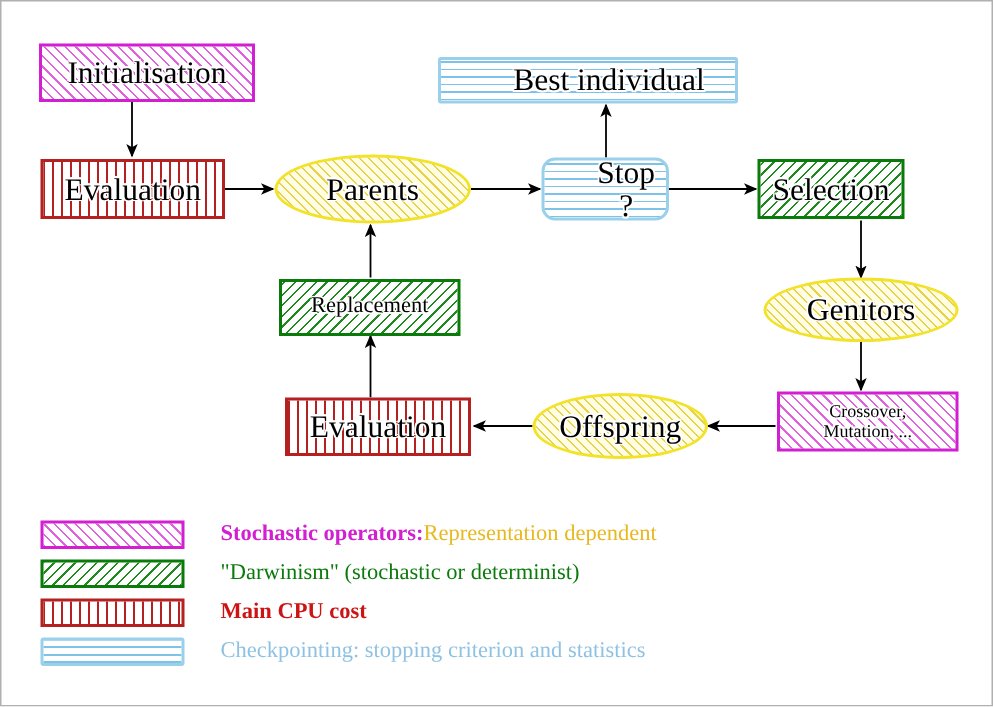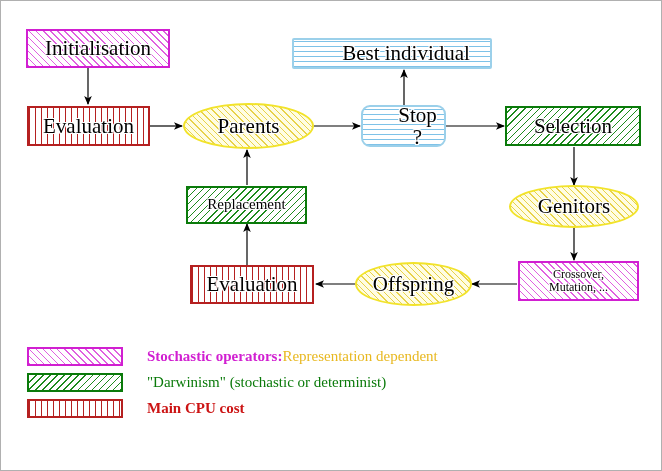--- a/index.html
+++ b/index.html
@@ -185,21 +185,21 @@
   </div>
 
   <div class="node rect-blue hatch-blue-horz" style="left:291px; top:37px; width:200px; height:31px; font-size:21px; border-radius:2px;">
     <span class="lbl">Best individual</span>
   </div>
 
   <div class="node rect-blue hatch-blue-horz" style="left:360px; top:104px; width:85px; height:42px; font-size:21px;">
     <span class="lbl">Stop ?</span>
   </div>
 
-  <div class="node rect-green hatch-green" style="left:504px; top:105px; width:136px; height:40px; font-size:21px;">
+  <div class="node rect-green hatch-green" style="left:504px; top:105px; width:98px; height:40px; font-size:21px;">
     <span class="lbl">Selection</span>
   </div>
 
   <div class="node ellipse-yellow hatch-yellow" style="left:508px; top:184px; width:130px; height:43px; font-size:21px;">
     <span class="lbl">Genitors</span>
   </div>
 
   <div class="node rect-magenta hatch-magenta" style="left:517px; top:260px; width:121px; height:40px; font-size:12px;">
     <span class="lbl">Crossover,
 Mutation, ...</span>
@@ -230,16 +230,20 @@
     <div class="legend-row" style="left:26px; top:372px;">
       <span class="swatch rect-green hatch-green"></span>
       <span class="legend-text" style="color:#0a7a0a;">"Darwinism" (stochastic or determinist)</span>
     </div>
 
     <div class="legend-row" style="left:26px; top:398px;">
       <span class="swatch rect-red hatch-red-vert"></span>
       <span class="legend-text" style="color:#cc1414; font-weight:bold;">Main CPU cost</span>
     </div>
 
+    <div class="legend-row" style="left:26px; top:424px;">
+      <span class="swatch rect-blue hatch-blue-horz" style="border-radius:2px;"></span>
+      <span class="legend-text" style="color:#8fc2e2;">Checkpointing: stopping criterion and statistics</span>
+    </div>
 
   </div>
 
 </div>
 
 </body></html>

